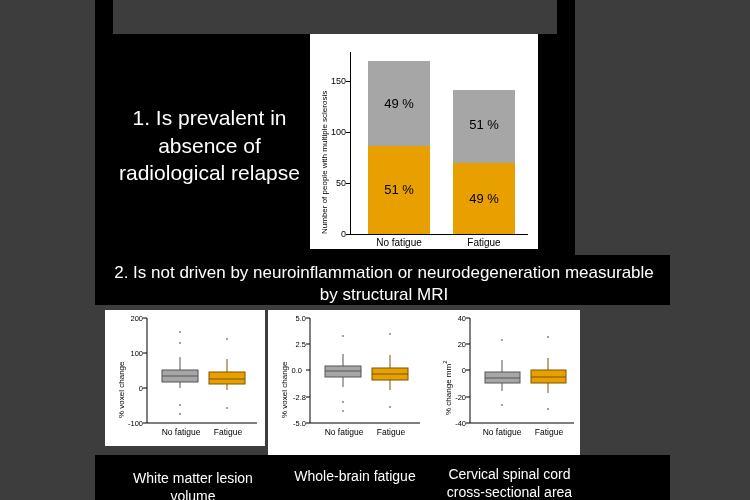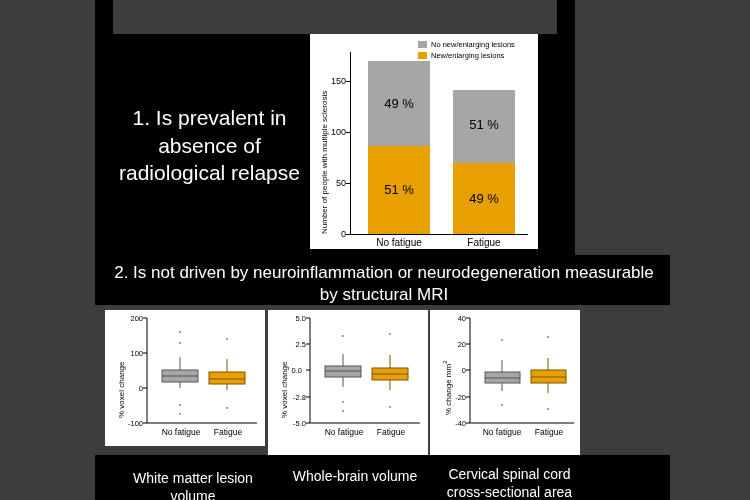--- a/index.html
+++ b/index.html
@@ -20,21 +20,21 @@
 
   
   .stmt{position:absolute;color:#fff;text-align:center;line-height:1.32;}
   #stmt1{left:112px;top:104px;width:195px;font-size:21px;}
   #stmt2{left:110px;top:262px;width:548px;font-size:17px;}
 
   
   .panel{position:absolute;background:#fff;}
   #panel-top{left:310px;top:34px;width:228px;height:215px;}
   #panel-b1{left:105px;top:310px;width:160px;height:136px;}
-  #panel-b2{left:268px;top:310px;width:160px;height:145px;}
+  #panel-b2{left:268px;top:310px;width:160px;height:145px;padding-left:13px;}
   #panel-b3{left:430px;top:310px;width:150px;height:145px;}
 
   
   .cap{position:absolute;color:#fff;font-size:14px;text-align:center;line-height:1.25;}
   #cap1{left:118px;top:470px;width:150px;}
   #cap2{left:280px;top:468px;width:150px;}
   #cap3{left:432px;top:466px;width:155px;}
 
   
   .axis-line{position:absolute;background:#000;}
@@ -82,30 +82,20 @@
 
     <div class="tick-label" style="left:12px;top:195px;width:24px;">0</div>
     <div class="tick-label" style="left:12px;top:144px;width:24px;">50</div>
     <div class="tick-label" style="left:12px;top:93px;width:24px;">100</div>
     <div class="tick-label" style="left:12px;top:42px;width:24px;">150</div>
     <div class="axis-line" style="left:36px;top:200px;width:4px;height:1px;"></div>
     <div class="axis-line" style="left:36px;top:149px;width:4px;height:1px;"></div>
     <div class="axis-line" style="left:36px;top:98px;width:4px;height:1px;"></div>
     <div class="axis-line" style="left:36px;top:47px;width:4px;height:1px;"></div>
 
-    <div class="legend" style="left:108px;top:6px;">
-      <div class="row">
-        <span class="swatch" style="background:#A6A6A6;"></span>
-        <span>No new/enlarging lesions</span>
-      </div>
-      <div class="row">
-        <span class="swatch" style="background:#E8A000;"></span>
-        <span>New/enlarging lesions</span>
-      </div>
-    </div>
 
     <div class="bar-seg" style="left:58px;top:112px;width:62px;height:88px;background:#E8A000;"></div>
     <div class="bar-seg" style="left:58px;top:27px;width:62px;height:85px;background:#A6A6A6;"></div>
     <div class="bar-pct" style="left:59px;top:148px;">51 %</div>
     <div class="bar-pct" style="left:59px;top:62px;">49 %</div>
 
     <div class="bar-seg" style="left:143px;top:129px;width:62px;height:71px;background:#E8A000;"></div>
     <div class="bar-seg" style="left:143px;top:56px;width:62px;height:73px;background:#A6A6A6;"></div>
     <div class="bar-pct" style="left:144px;top:157px;">49 %</div>
     <div class="bar-pct" style="left:144px;top:83px;">51 %</div>
@@ -210,16 +200,16 @@
       <rect x="101" y="60" width="35" height="13" fill="#E8A000" stroke="#7a5500" stroke-width="1"></rect>
       <line x1="101" y1="67" x2="136" y2="67" stroke="#7a5500" stroke-width="1"></line>
       <circle cx="118" cy="27" r="0.9" fill="#777"></circle>
         <circle cx="118" cy="99" r="0.9" fill="#777"></circle>
     </svg>
     <div class="mini-cat" style="left:44px;top:117px;width:56px;">No fatigue</div>
     <div class="mini-cat" style="left:96px;top:117px;width:46px;">Fatigue</div>
   </div>
 
   <div class="cap" id="cap1">White matter lesion volume</div>
-  <div class="cap" id="cap2">Whole-brain volume</div>
+  <div class="cap" id="cap2">Whole-brain fatigue</div>
   <div class="cap" id="cap3">Cervical spinal cord cross-sectional area</div>
 
 </div>
 
 </body></html>

